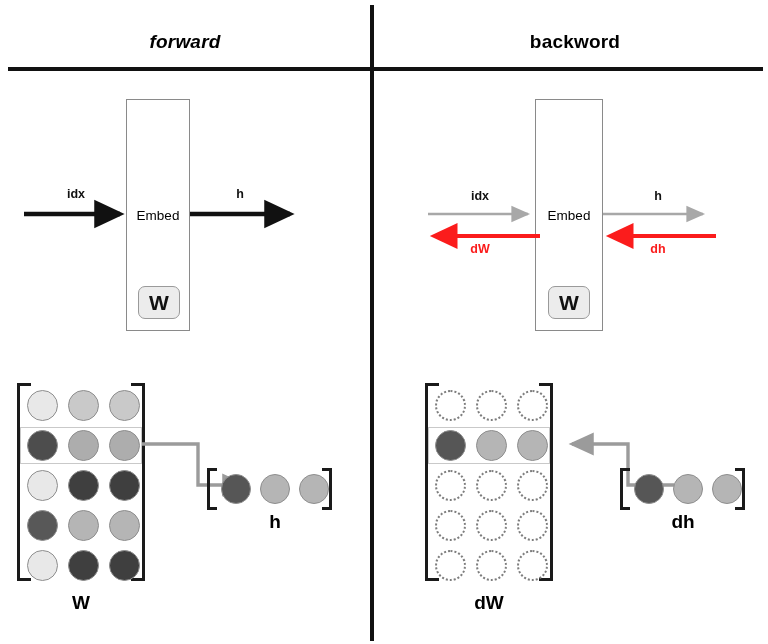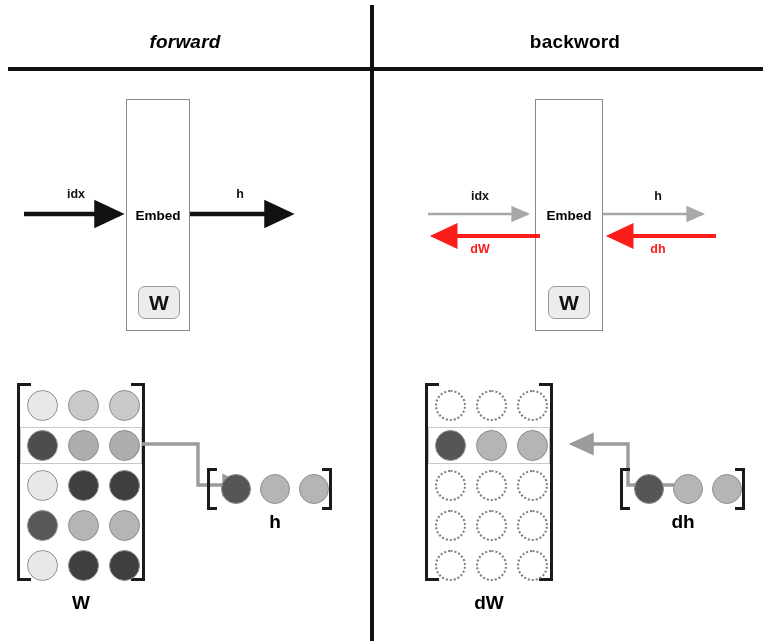--- a/index.html
+++ b/index.html
@@ -17,21 +17,21 @@
   .panel-title{
     font-size:19px;font-weight:bold;text-align:center;letter-spacing:.2px;
     line-height:1;
   }
 
   
   .embed-box{
     border:1.5px solid #8a8a8a;background:#ffffff;box-sizing:border-box;
   }
   .embed-label{
-    font-size:13.5px;font-weight:bold;text-align:center;line-height:1;
+    font-size:13.5px;font-weight:normal;text-align:center;line-height:1;
     width:100%;
   }
   .w-chip{
     box-sizing:border-box;
     background:#ececec;border:1.5px solid #9a9a9a;border-radius:7px;
     display:flex;align-items:center;justify-content:center;
     font-size:21px;font-weight:bold;color:#111;
   }
 
   

